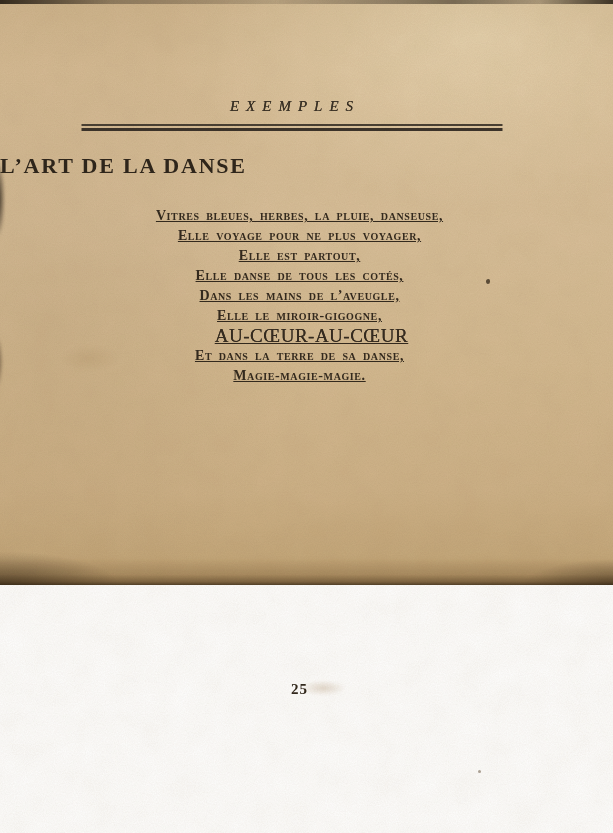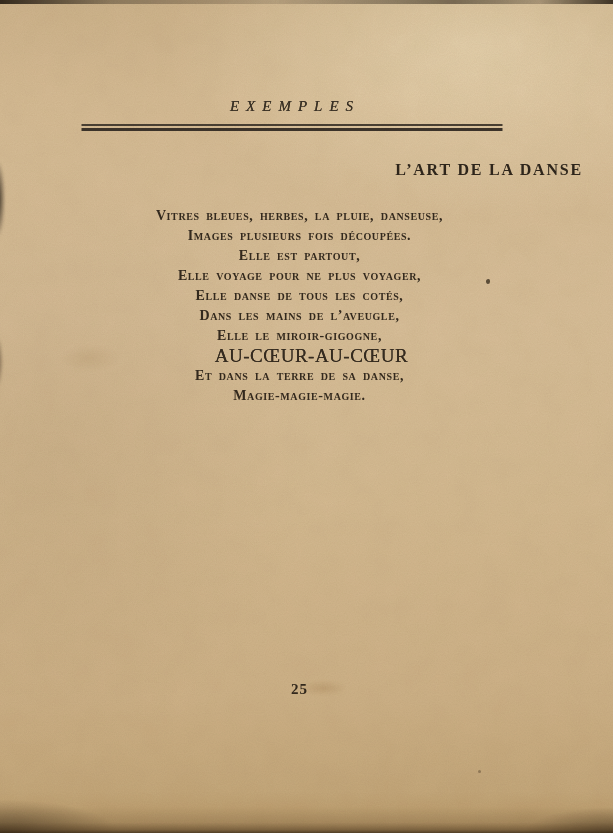--- a/index.html
+++ b/index.html
@@ -6,21 +6,21 @@
     margin: 0;
     padding: 0;
     width: 613px;
     height: 833px;
     overflow: hidden;
     font-family: "Liberation Serif", "DejaVu Serif", serif;
   }
   .scan {
     position: relative;
     width: 613px;
-    height: 833px;
+    height: 585px;
     background:
       radial-gradient(ellipse 480px 260px at 78% 6%, rgba(243,228,194,0.55), rgba(243,228,194,0) 65%),
       radial-gradient(ellipse 420px 500px at 8% 55%, rgba(150,120,85,0.14), rgba(150,120,85,0) 60%),
       linear-gradient(180deg, #cfb58d 0%, #d7bd96 12%, #d9c09a 38%, #d5bb92 62%, #cfb389 84%, #c6a97c 95%, #b79868 100%);
   }
   
   .edge-top {
     position: absolute; top: 0; left: 0; width: 613px; height: 4px;
     background: linear-gradient(to right,
       rgba(25,18,10,0.85), rgba(25,18,10,0.35) 18%,
@@ -87,37 +87,38 @@
     text-shadow: 0 0 0.4px #3b3226;
   }
   .double-rule {
     position: absolute; top: 124px; left: 50%; width: 421px;
     transform: translateX(-50%);
   }
   .rule-thin  { height: 2px; background: #4a4033; }
   .rule-gap   { height: 2px; }
   .rule-thick { height: 3px; background: #3c332a; }
   .poem-title {
-    position: absolute; top: 161px; left: 0; right: 0;
-    text-align: right;
+    position: absolute; top: 153px; left: 0; right: 0;
+    text-align: left;
     font-weight: bold;
-    font-size: 16px;
+    font-size: 22px;
     letter-spacing: 1.8px;
     color: #2f261b;
   }
   .poem {
     position: absolute; top: 206px; left: 16px; right: 0;
     text-align: center;
     font-variant: small-caps;
     font-weight: bold;
     font-size: 14px;
     line-height: 20px;
     letter-spacing: 0.6px;
     word-spacing: 2.5px;
     color: #342a1e;
+    text-decoration: underline;
   }
   .poem .verse-line { white-space: nowrap; }
   .poem .verse-line.big {
     font-variant: normal;
     font-weight: normal;
     font-size: 19px;
     line-height: 20px;
     letter-spacing: 0.5px;
     word-spacing: 0;
     color: #362c20;
@@ -163,23 +164,22 @@
     <div class="double-rule">
       <div class="rule-thin"></div>
       <div class="rule-gap"></div>
       <div class="rule-thick"></div>
     </div>
 
     <div class="poem-title">L’ART DE LA DANSE</div>
 
     <div class="poem">
       <div class="verse-line">Vitres bleues, herbes, la pluie, danseuse,</div>
-      <div class="verse-line">Images plusieurs fois découpées.</div>
+      <div class="verse-line">Elle voyage pour ne plus voyager,</div>
       <div class="verse-line">Elle est partout,</div>
-      <div class="verse-line">Elle voyage pour ne plus voyager,</div>
       <div class="verse-line">Elle danse de tous les cotés,</div>
       <div class="verse-line">Dans les mains de l’aveugle,</div>
       <div class="verse-line">Elle le miroir-gigogne,</div>
       <div class="verse-line big">AU-CŒUR-AU-CŒUR</div>
       <div class="verse-line">Et dans la terre de sa danse,</div>
       <div class="verse-line">Magie-magie-magie.</div>
     </div>
 
     <div class="page-number">25</div>
   </div>

